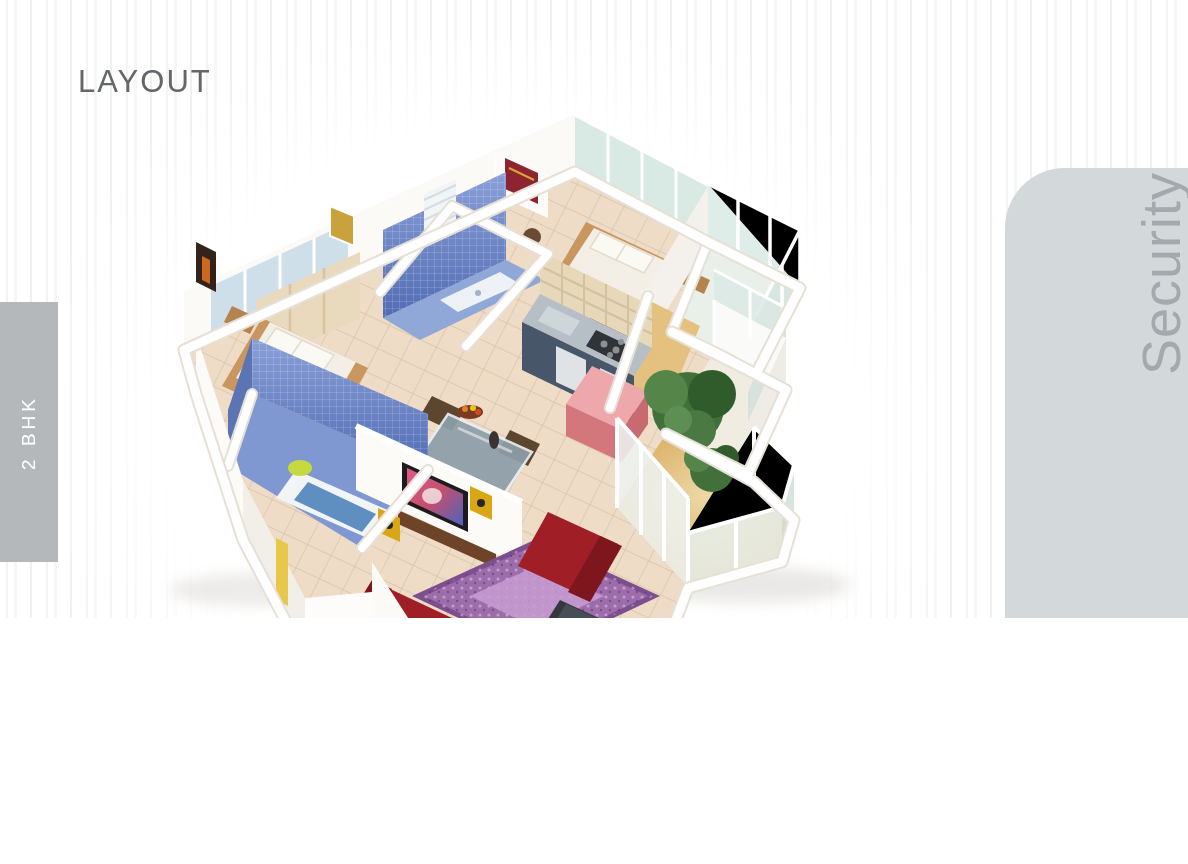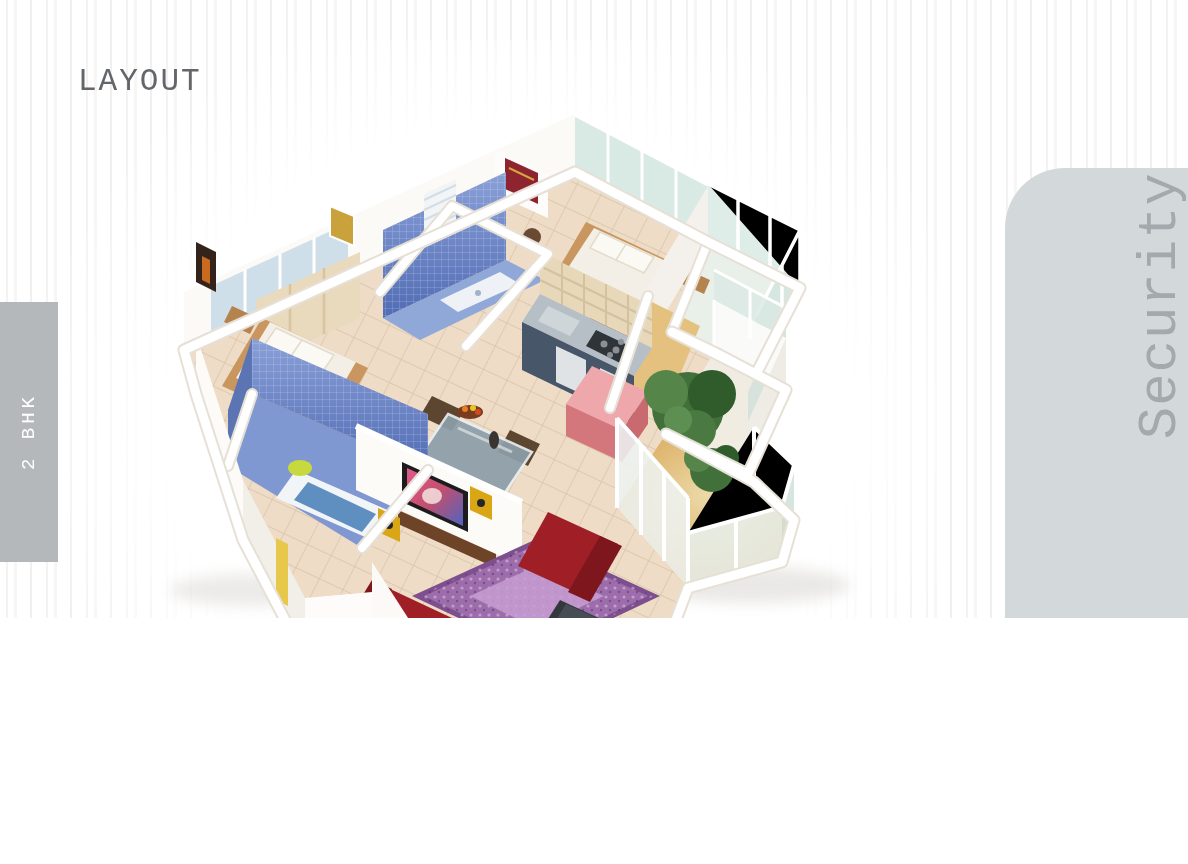--- a/index.html
+++ b/index.html
@@ -1,18 +1,18 @@
 <!DOCTYPE html>
 <html><head>
 <meta charset="utf-8">
 <style>
   html,body{margin:0;padding:0;}
   .page{
     position:relative; width:1188px; height:618px; overflow:hidden;
-    font-family:Liberation Mono, monospace;
+    font-family:Liberation Sans, sans-serif;
     background:
       repeating-linear-gradient(90deg,
         #ffffff 0px, #ffffff 6px,
         #f4f3f2 6px, #f4f3f2 8px,
         #ffffff 8px, #ffffff 14px,
         #f7f6f5 14px, #f7f6f5 17px,
         #ffffff 17px, #ffffff 30px,
         #f1f0ef 30px, #f1f0ef 32px,
         #ffffff 32px, #ffffff 40px);
   }

